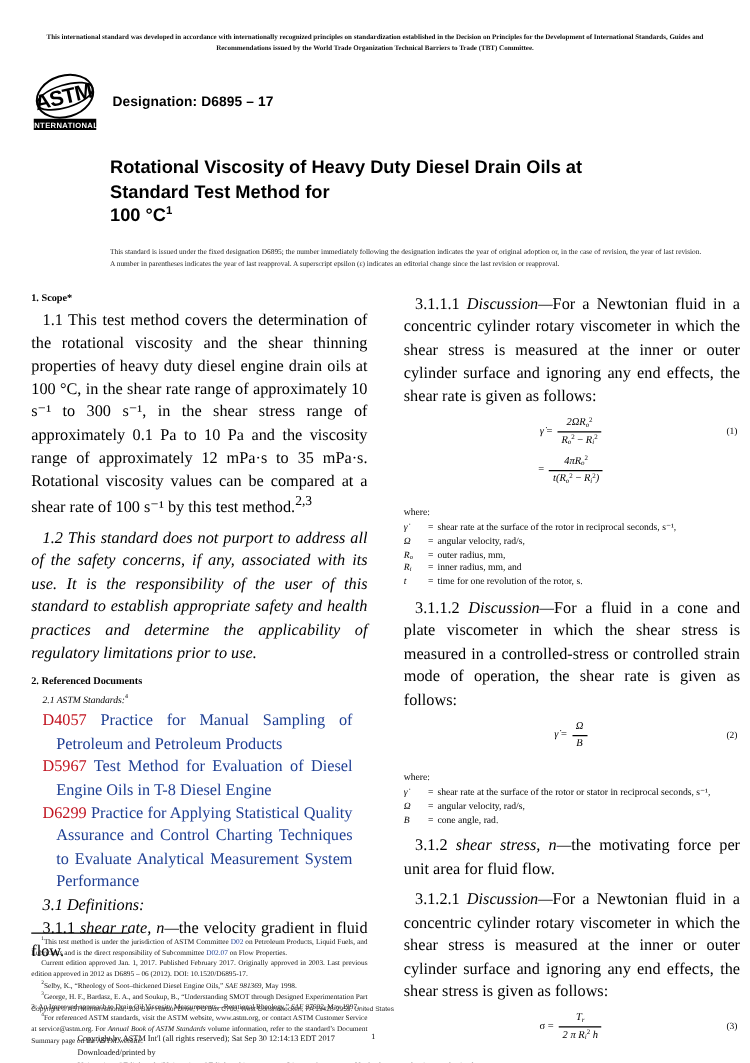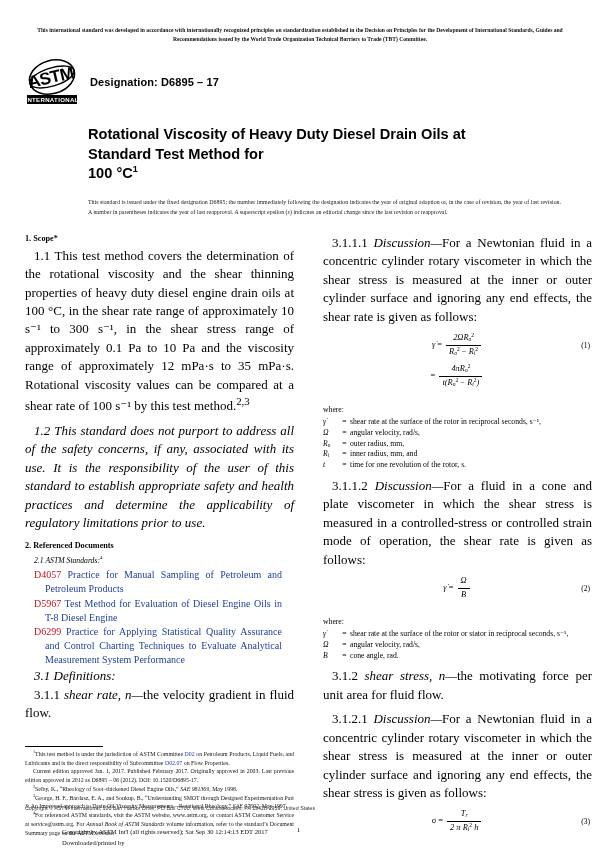--- a/index.html
+++ b/index.html
@@ -120,21 +120,21 @@
   
   .ref-head {
     font-size: 7.7px;
     margin: 5px 0 1px 0;
     padding-left: 9px;
     line-height: 1.4;
   }
   .ref-head i { font-style: italic; }
   .ref-head sup { font-size: 0.62em; vertical-align: super; line-height: 0;}
   .ref-item {
-    font-size: 10px;
+    font-size: 13px;
     line-height: 1.42;
     margin: 0 12px 0 0;
     padding-left: 20px;
     text-indent: -11px;
     text-align: justify;
     color: #1f3f94;
   }
   .ref-id { color: #c1121f; }
 
   

